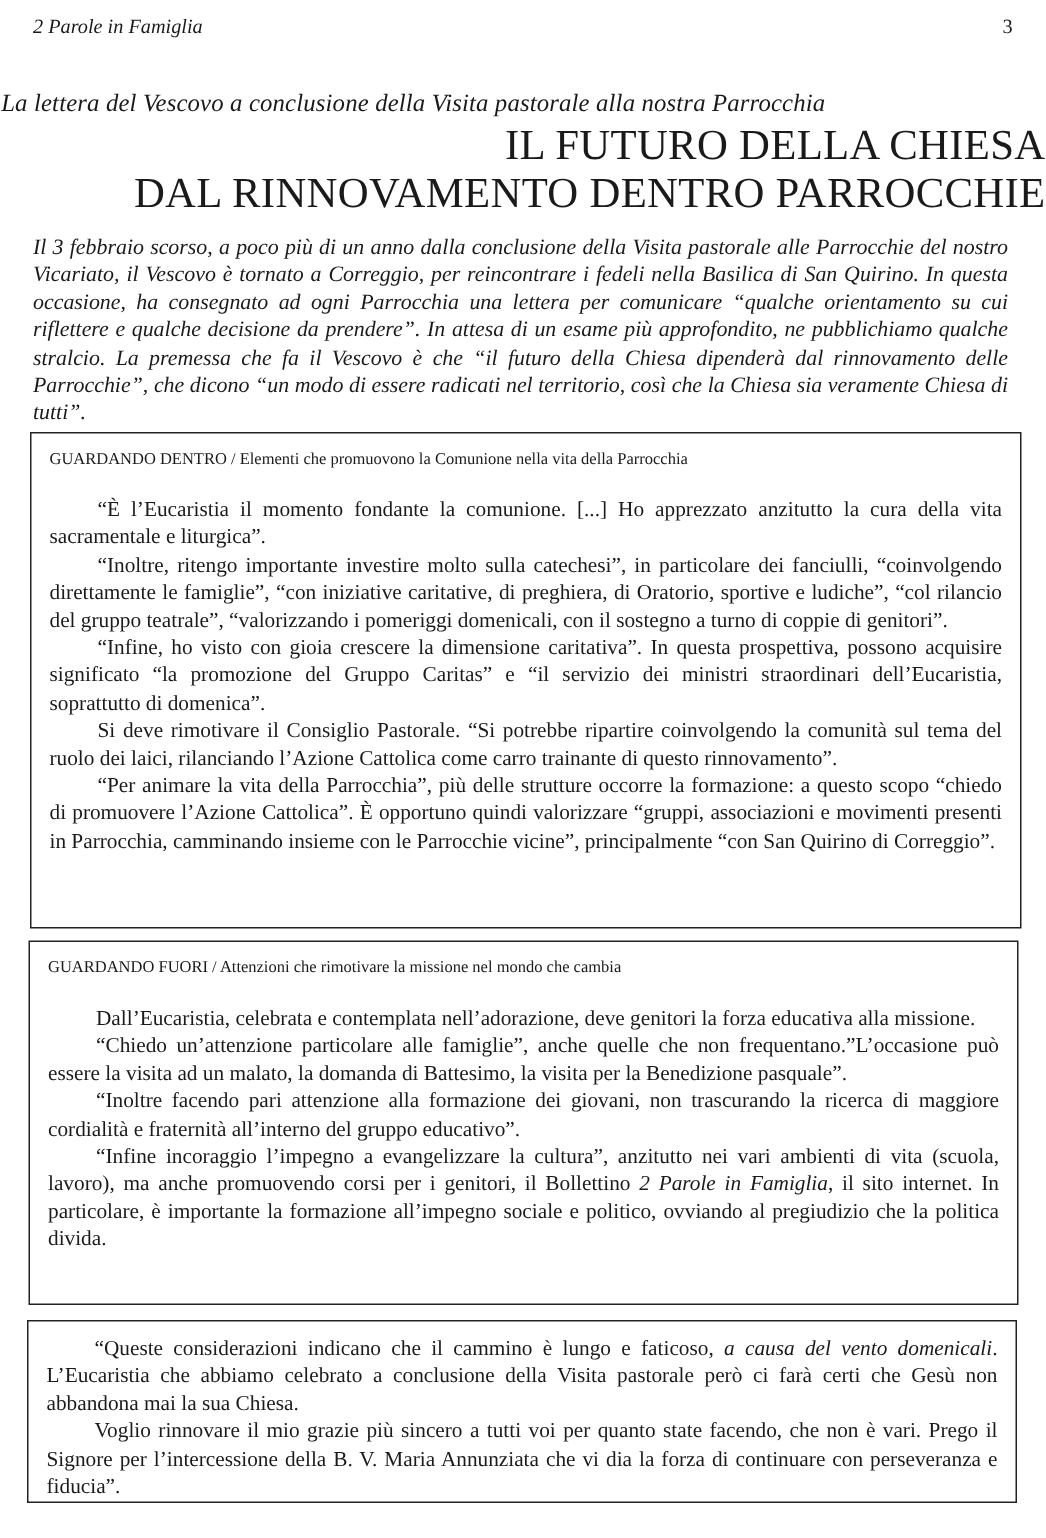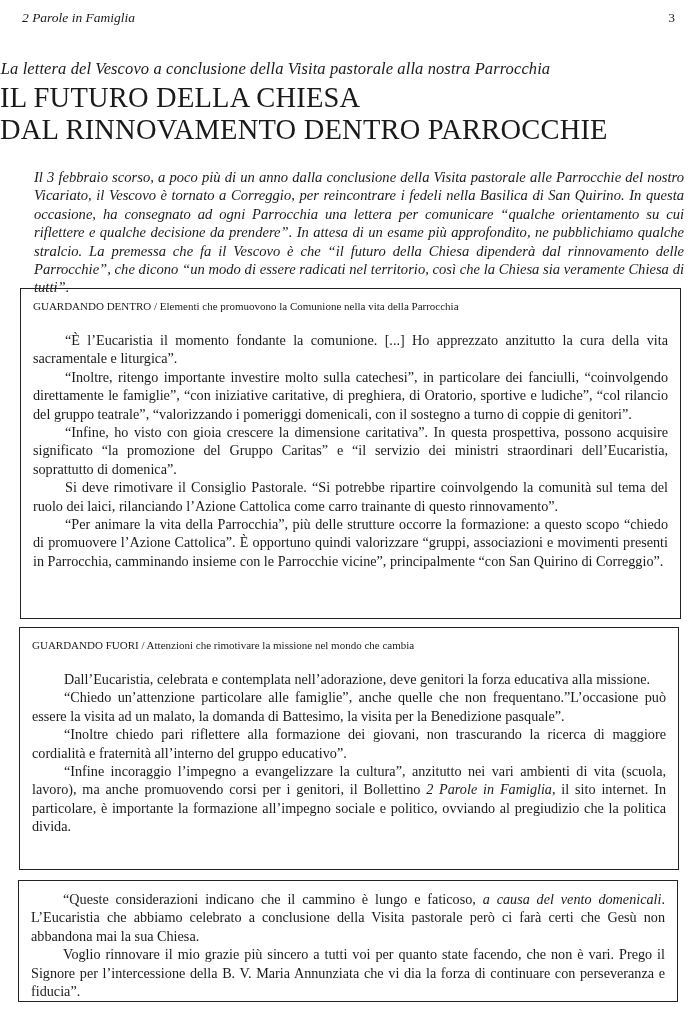--- a/index.html
+++ b/index.html
@@ -12,29 +12,29 @@
     position: absolute; top: 10px; left: 22px; right: 22px;
     font-size: 13.5px; height: 18px;
   }
   .running-header .pub { font-style: italic; position: absolute; left: 0; top: 0; }
   .running-header .page { position: absolute; right: 0; top: 0; }
   .kicker {
     position: absolute; top: 59px; left: 0; width: 551px; text-align: center;
     font-style: italic; font-size: 16.5px; letter-spacing: 0.1px;
   }
   .title {
-    position: absolute; top: 82px; left: 0; width: 697px; text-align: left;
+    position: absolute; top: 82px; left: 0; width: 697px; text-align: right;
     font-size: 28.5px; line-height: 32px; letter-spacing: 0.2px; font-weight: normal;
     margin: 0;
   }
   .title span { display: block; }
   .intro {
     position: absolute; top: 156px; left: 22px; width: 650px;
     font-style: italic; font-size: 14.6px; line-height: 18.4px;
-    text-align: justify; margin: 12px;
+    text-align: justify; margin: 0;
   }
   .box {
     position: absolute; border: 1.3px solid #222; box-sizing: border-box;
     font-size: 14.2px; line-height: 18.4px;
   }
   .box1 { top: 288px; left: 20px; width: 661px; height: 331px; }
   .box2 { top: 627px; left: 19px; width: 660px; height: 243px; }
   .box3 { top: 880px; left: 18px; width: 660px; height: 122px; }
   .box-heading { position: absolute; top: 8px; left: 12px; font-size: 11px; white-space: nowrap; }
   .box-body { position: absolute; left: 12px; right: 12px; }
@@ -70,21 +70,21 @@
     <p>Si deve rimotivare il Consiglio Pastorale. “Si potrebbe ripartire coinvolgendo la comunità sul tema del ruolo dei laici, rilanciando l’Azione Cattolica come carro trainante di questo rinnovamento”.</p>
     <p>“Per animare la vita della Parrocchia”, più delle strutture occorre la formazione: a questo scopo “chiedo di promuovere l’Azione Cattolica”. È opportuno quindi valorizzare “gruppi, associazioni e movimenti presenti in Parrocchia, camminando insieme con le Parrocchie vicine”, principalmente “con San Quirino di Correggio”.</p>
   </div>
 </div>
 
 <div class="box box2">
   <div class="box-heading">GUARDANDO FUORI / Attenzioni che rimotivare la missione nel mondo che cambia</div>
   <div class="box-body">
     <p>Dall’Eucaristia, celebrata e contemplata nell’adorazione, deve genitori la forza educativa alla missione.</p>
     <p>“Chiedo un’attenzione particolare alle famiglie”, anche quelle che non frequentano.”L’occasione può essere la visita ad un malato, la domanda di Battesimo, la visita per la Benedizione pasquale”.</p>
-    <p>“Inoltre chiedo pari riflettere alla formazione dei giovani, non trascurando la ricerca di maggiore cordialità e fraternità all’interno del gruppo educativo”.</p>
+    <p>“Inoltre facendo pari attenzione alla formazione dei giovani, non trascurando la ricerca di maggiore cordialità e fraternità all’interno del gruppo educativo”.</p>
     <p><span>“Infine incoraggio l’impegno a evangelizzare la cultura”, anzitutto nei vari ambienti di vita (scuola, lavoro), ma anche promuovendo corsi per i genitori, il Bollettino </span><span class="it">2 Parole in Famiglia</span><span>, il sito internet. In particolare, è importante la formazione all’impegno sociale e politico, ovviando al pregiudizio che la politica divida.</span></p>
   </div>
 </div>
 
 <div class="box box3">
   <div class="box-body">
     <p><span>“Queste considerazioni indicano che il cammino è lungo e faticoso, </span><span class="it">a causa del vento domenicali</span><span>. L’Eucaristia che abbiamo celebrato a conclusione della Visita pastorale però ci farà certi che Gesù non abbandona mai la sua Chiesa.</span></p>
     <p>Voglio rinnovare il mio grazie più sincero a tutti voi per quanto state facendo, che non è vari. Prego il Signore per l’intercessione della B. V. Maria Annunziata che vi dia la forza di continuare con perseveranza e fiducia”.</p>
   </div>
 </div>

